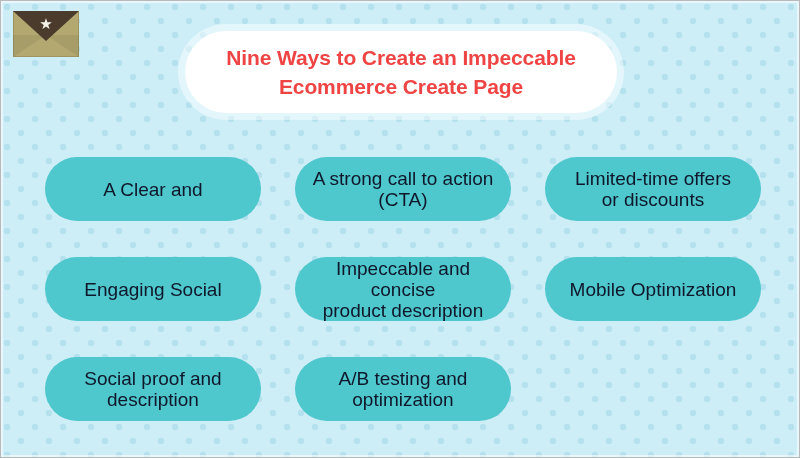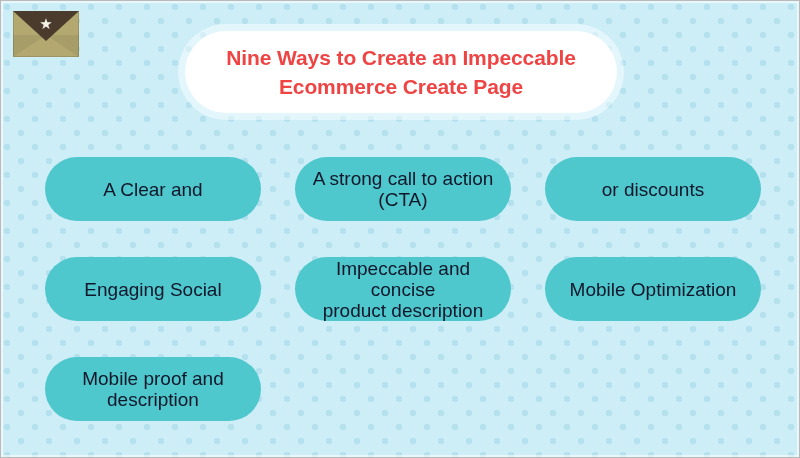--- a/index.html
+++ b/index.html
@@ -176,20 +176,21 @@
 
     <div class="card">
       <div>
         <span>A strong call to action</span>
         <span>(CTA)</span>
       </div>
     </div>
 
     <div class="card">
       <div>
+        <span>Limited-time offers</span>
         <span>or discounts</span>
       </div>
     </div>
 
     <div class="card">
       <div>
         <span>Engaging Social</span>
 
       </div>
     </div>
@@ -204,22 +205,28 @@
     <div class="card">
       <div>
         <span>Mobile Optimization</span>
 
       </div>
     </div>
 
 
     <div class="card">
       <div>
-        <span>Mobile proof and</span>
+        <span>Social proof and</span>
         <span>description</span>
       </div>
     </div>
 
+    <div class="card">
+      <div>
+        <span>A/B testing and</span>
+        <span>optimization</span>
+      </div>
+    </div>
 
   </div>
 
   <div id="frame"></div>
 </div>
 
 </body></html>

